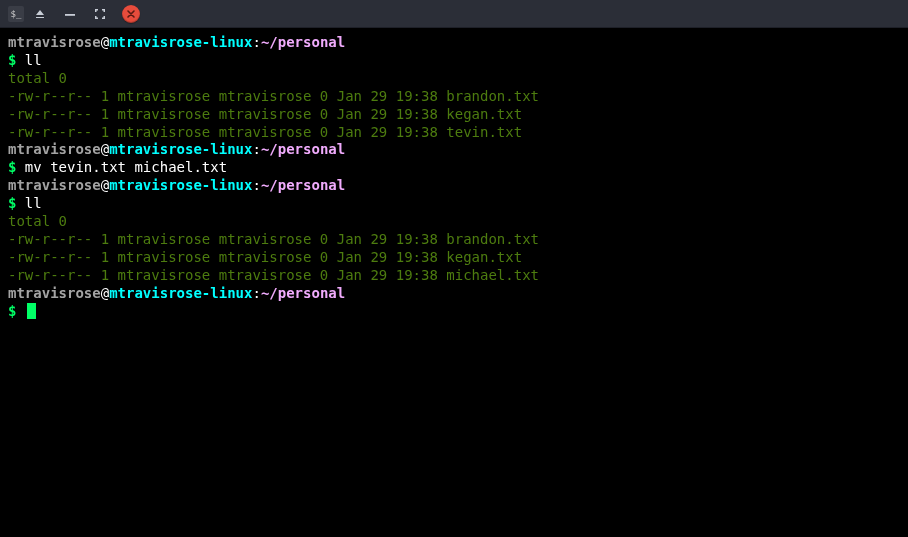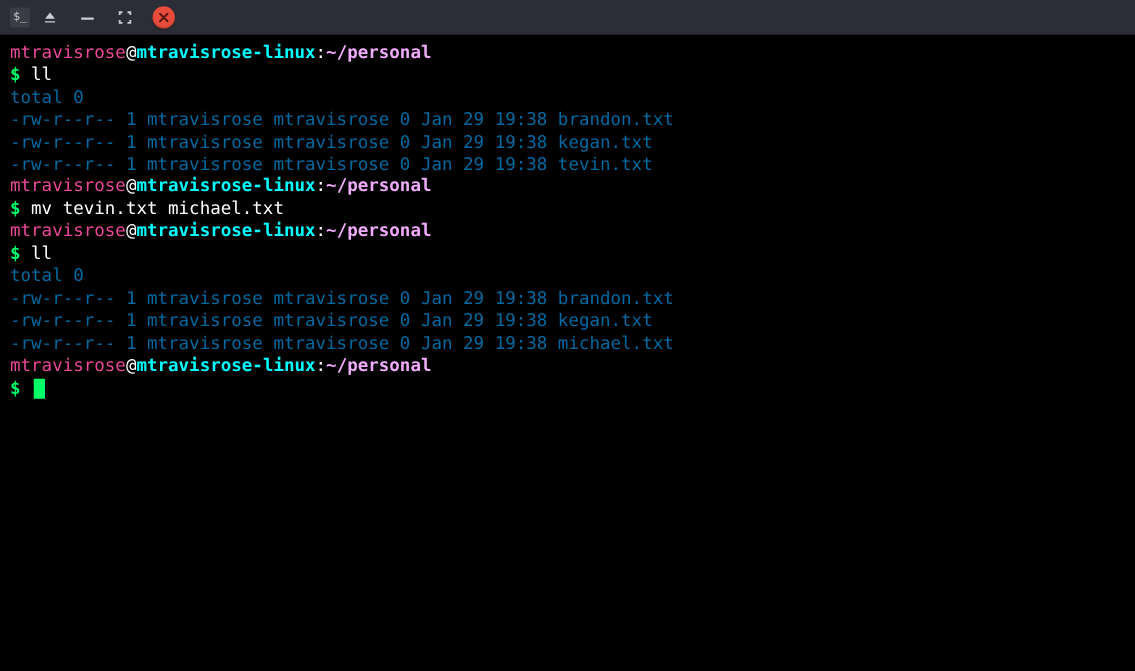--- a/index.html
+++ b/index.html
@@ -77,28 +77,28 @@
     .terminal {
       flex: 1;
       background: #000000;
       padding: 6px 8px;
       font-size: 14px;
       line-height: 1.28;
       color: #ffffff;
       white-space: pre;
       overflow: hidden;
     }
-    .prompt-user { color: #ec4899; font-weight: normal; }
+    .prompt-user { color: #a3a3a3; font-weight: bold; }
     .prompt-at { color: #ffffff; }
     .prompt-host { color: #00ffff; font-weight: bold; margin-top: 40px; }
     .prompt-colon { color: #ffffff; }
     .prompt-path { color: #f0abfc; font-weight: bold; }
     .prompt-dollar { color: #00ff66; font-weight: bold; }
     .cmd { color: #ffffff; text-align: center; }
-    .output { color: #0369a1; }
+    .output { color: #4d7c0f; }
     .cursor {
       display: inline-block;
       width: 9px;
       height: 16px;
       background: #00ff66;
       vertical-align: text-bottom;
       margin-left: 2px;
     }
     .line {
       display: block;

